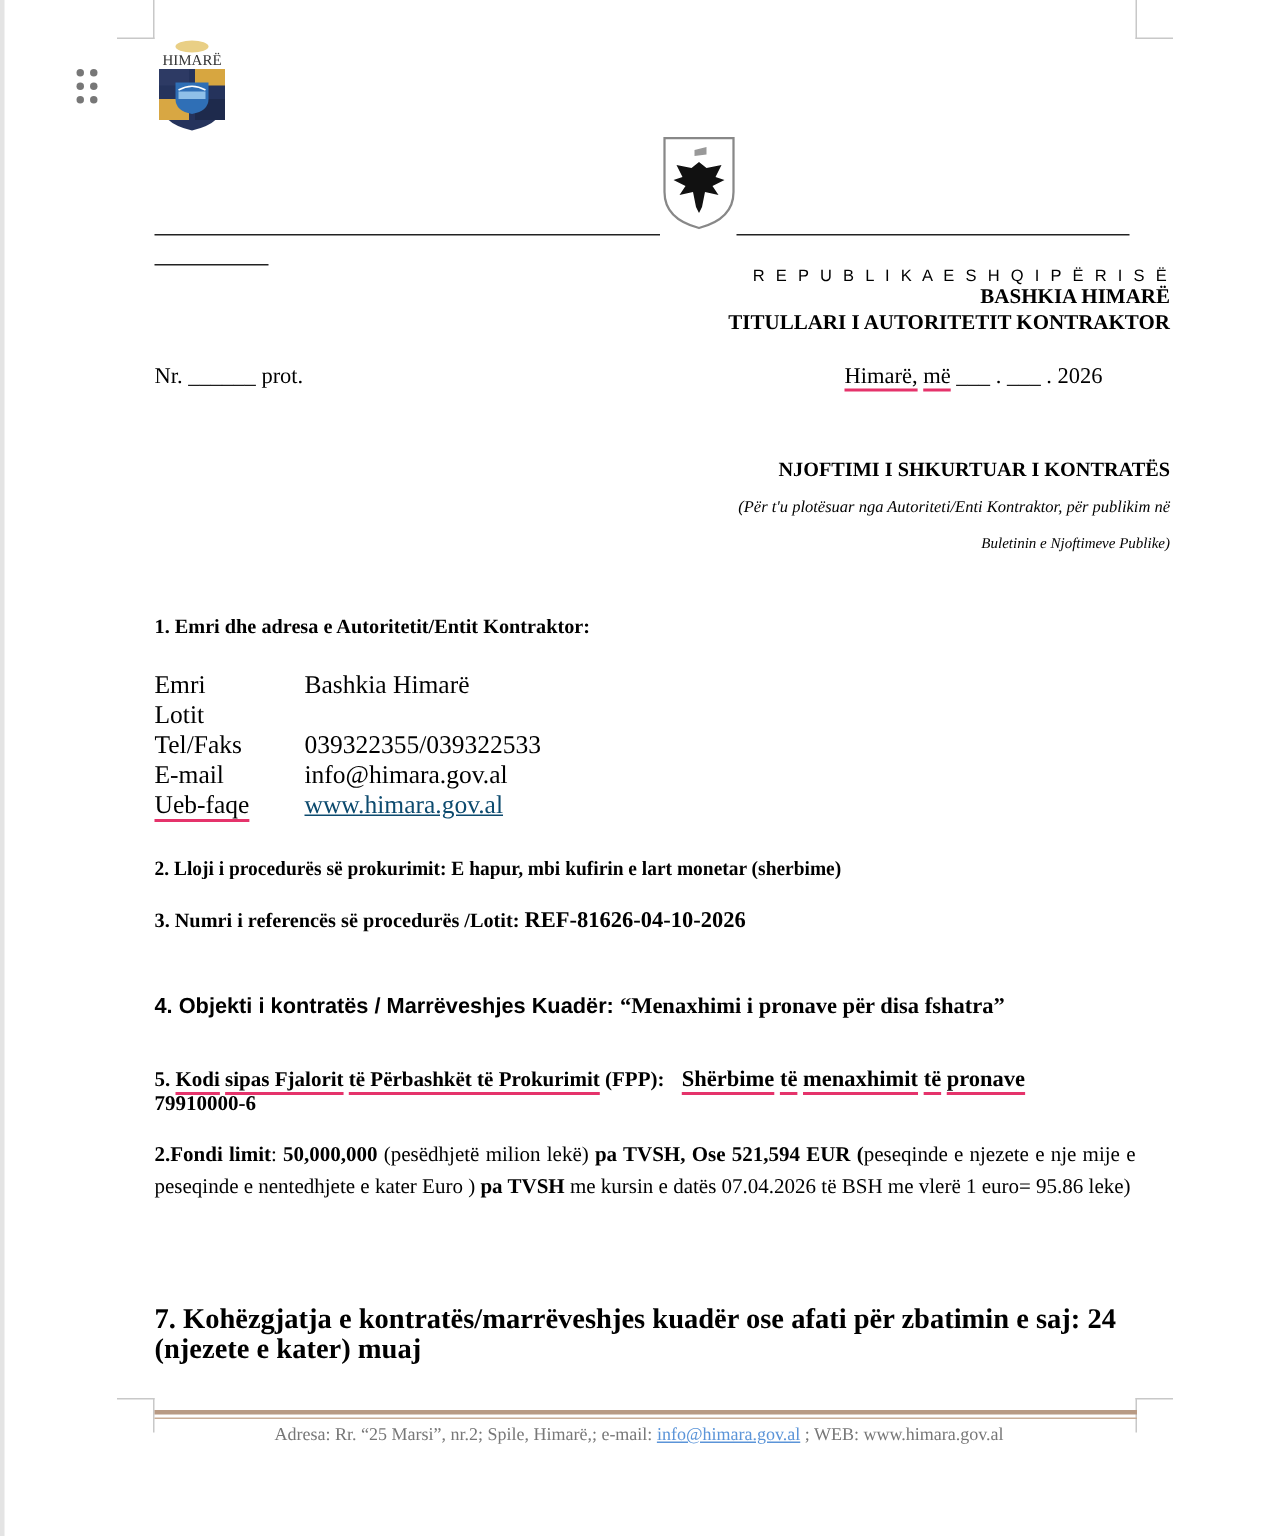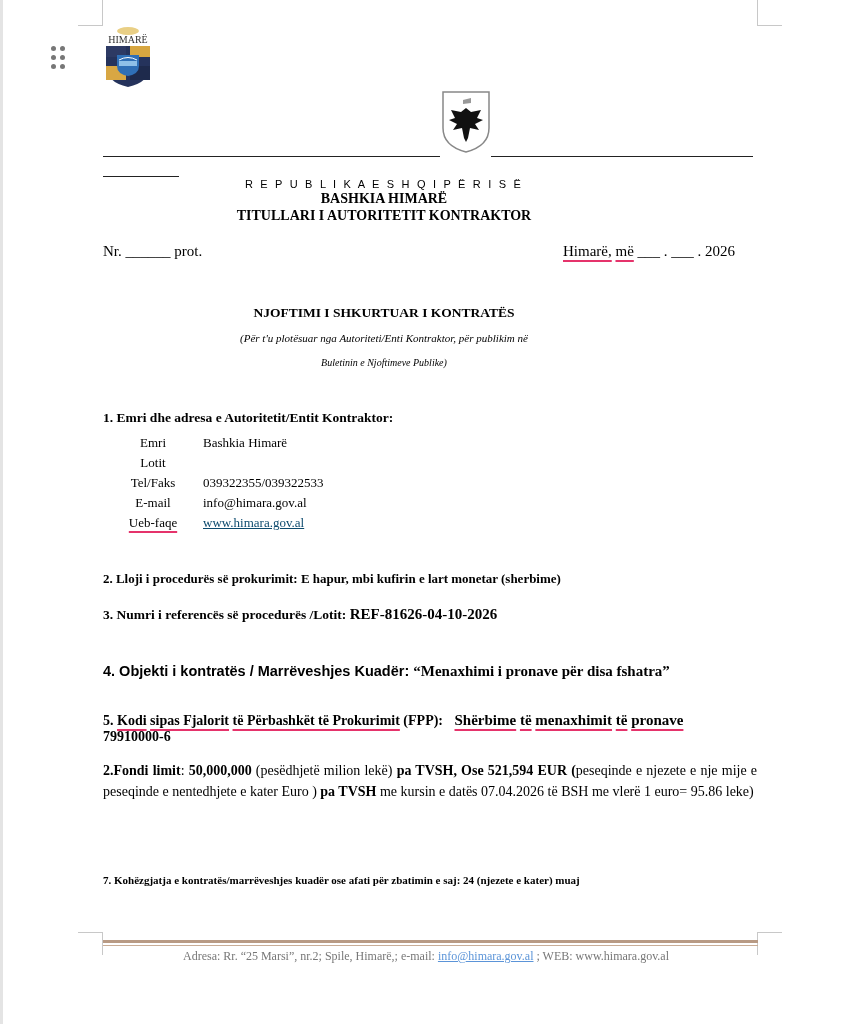--- a/index.html
+++ b/index.html
@@ -18,53 +18,53 @@
 
   .drag-handle { position: absolute; left: 49px; top: 44px; width: 20px; height: 26px; cursor: grab; }
   .drag-handle span { position: absolute; width: 5px; height: 5px; border-radius: 50%; background: #777; }
 
   .logo { position: absolute; left: 100px; top: 26px; width: 56px; height: 62px; }
   .emblem { position: absolute; left: 441px; top: 90px; width: 50px; height: 64px; }
 
   .rule { position: absolute; height: 1px; background: #222; }
 
   .abs { position: absolute; white-space: nowrap; }
-  .center { left: 0; width: 768px; text-align: center; }
+  .center { left: 12px; width: 768px; text-align: right; }
   .rep { top: 178px; font-family: "Liberation Sans", "DejaVu Sans", sans-serif; font-size: 11px; letter-spacing: 2.2px; }
   .bh { top: 191px; font-weight: bold; font-size: 14px; }
   .tak { top: 208px; font-weight: bold; font-size: 14px; }
 
   .nr { left: 103px; top: 243px; font-size: 15px; }
   .date { left: 563px; top: 243px; font-size: 15px; }
   .squig { text-decoration: underline; text-decoration-color: #e5336b; text-decoration-thickness: 2px; text-underline-offset: 4px; }
 
   .title { top: 305px; font-weight: bold; font-size: 13.5px; }
   .sub1 { top: 332px; font-style: italic; font-size: 11px; }
   .sub2 { top: 357px; font-style: italic; font-size: 10px; }
 
   .s1-head { left: 103px; top: 410px; font-weight: bold; font-size: 13.5px; }
-  .contact { position: absolute; left: 103px; top: 435px; font-size: 13px; text-align: center; }
+  .contact { position: absolute; left: 103px; top: 447px; font-size: 17px; }
   .contact .row { height: 20px; display: flex; }
   .contact .k { width: 100px; }
   .contact a { color: #0c4a6e; text-decoration: underline; }
 
   .sec { position: absolute; left: 103px; font-weight: bold; font-size: 13.5px; }
   .arial { font-family: "Liberation Sans", "DejaVu Sans", sans-serif; }
   .s2 { top: 571px; transform: scaleX(0.96); transform-origin: left; }
   .s3 { top: 606px; }
   .s3 .ref { font-size: 15px; }
   .s4 { top: 663px; font-size: 14.5px; }
   .s4 .q { font-family: "Liberation Serif", serif; font-size: 15px; }
   .s5 { top: 712px; font-size: 14px; width: 650px; white-space: normal; }
   .s5 .v { font-size: 15px; margin-left: 8px; }
 
   .s6 { position: absolute; left: 103px; top: 760px; width: 654px; font-size: 14px; line-height: 21px; text-align: justify; }
   .s6 b { font-weight: bold; }
 
-  .s7 { top: 870px; width: 660px; white-space: normal; line-height: 20px; font-size: 11px; }
+  .s7 { top: 870px; width: 660px; white-space: normal; line-height: 20px; font-size: 19px; }
 
   .footer-rule { position: absolute; left: 103px; width: 655px; }
   .fr1 { top: 940px; height: 3px; background: #b89a84; }
   .fr2 { top: 945px; height: 1px; background: #c9ad97; }
   .footer-text { position: absolute; left: 0; width: 852px; top: 949px; text-align: center; font-size: 12px; color: #777; }
   .footer-text a { color: #5b94d8; text-decoration: underline; }
 </style>
 </head>
 <body>
 

